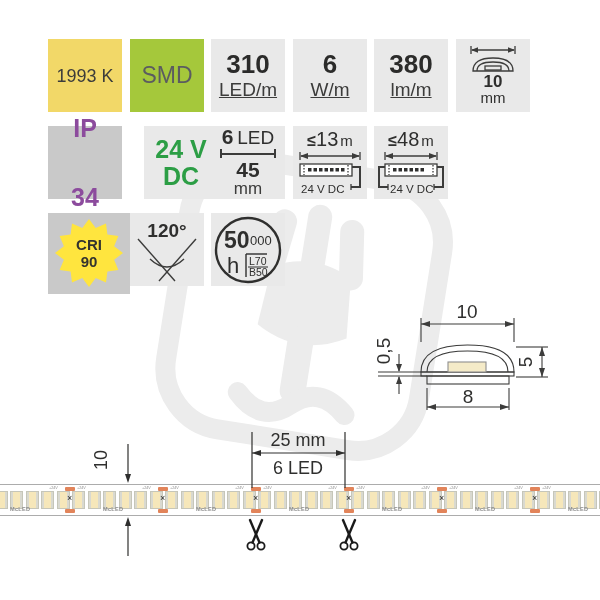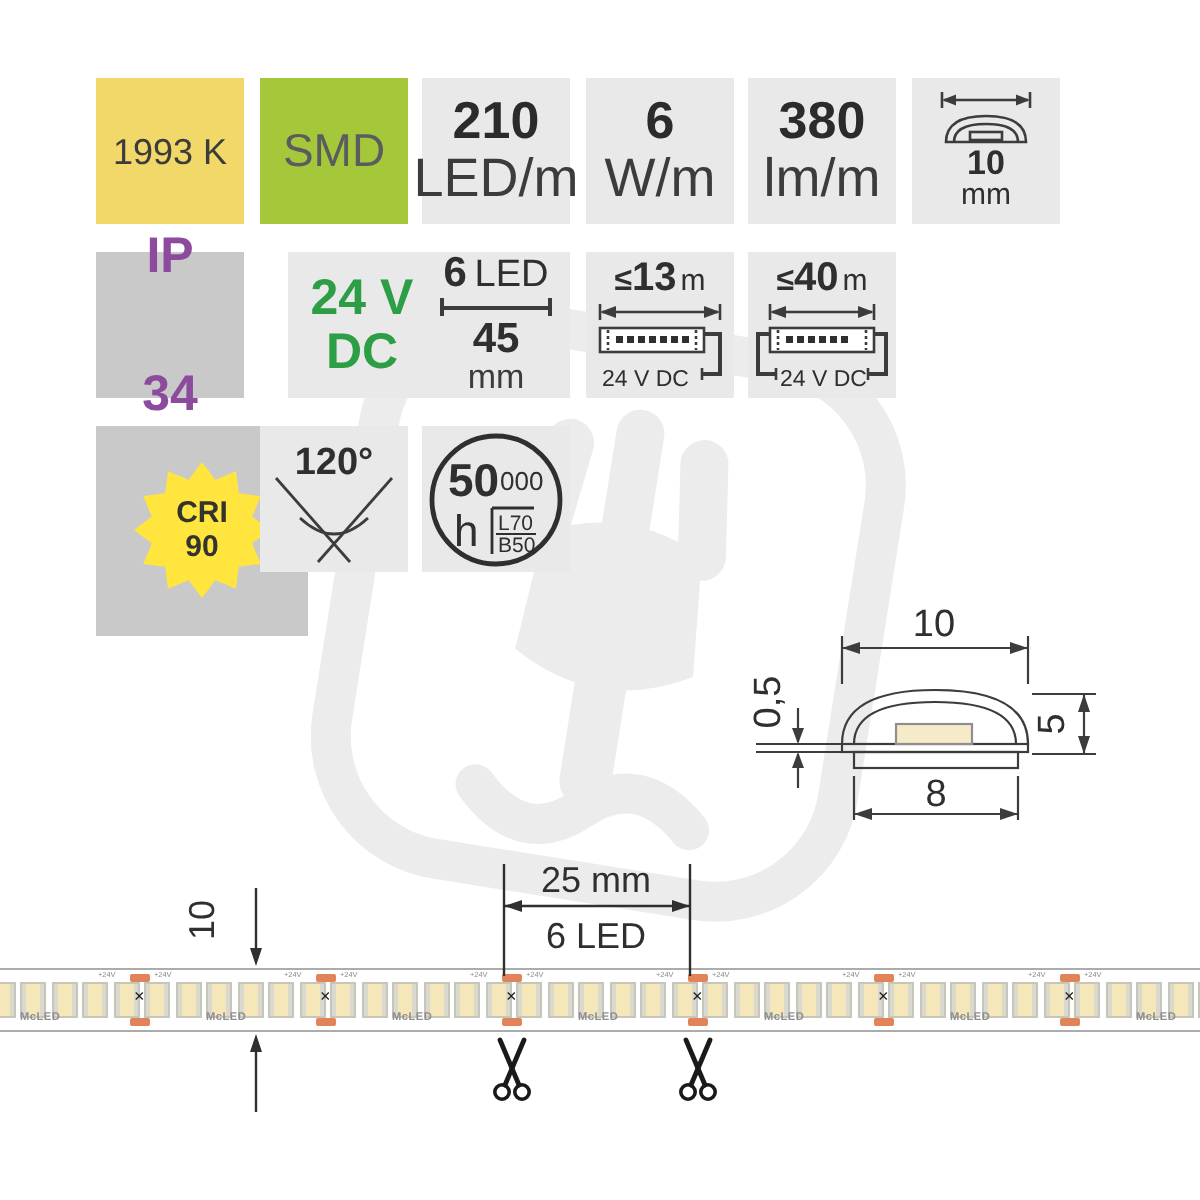--- a/index.html
+++ b/index.html
@@ -13,35 +13,35 @@
     display:flex;flex-direction:column;align-items:center;justify-content:center;
     text-align:center;line-height:1.05;
   }
   .bg-light{background:#E9E9E9;}
   .bg-mid{background:#C9C9C9;gap:43px;}
   .bg-yellow{background:#F2D868;}
   .bg-green{background:#A5C83B;}
   .b-big{font-size:25px;font-weight:bold;color:#2B2B2A;}
   .b-sub{font-size:18px;color:#3C3C3B;margin-top:1px;}
   .b-val{font-size:26px;font-weight:bold;color:#2B2B2A;}
-  .b-unit{font-size:27px;color:#3C3C3B;margin-top:1px;}
+  .b-unit{font-size:19px;color:#3C3C3B;margin-top:1px;text-decoration:underline;}
   .smd-top{font-size:23px;color:#5B5C60;}
   .smd-bot{font-size:26px;font-weight:bold;color:#3F4044;}
   .ip-line{font-size:25px;font-weight:bold;color:#8C4B9D;}
   .dc-line{font-size:25px;font-weight:bold;color:#2C9E45;}
   .cut-l1{font-size:19px;color:#2F2F2E;}
   .cut-l1 b{font-size:21px;}
   .meas{width:56px;height:9px;display:flex;align-items:center;margin:1px 0;}
   .meas .tick{width:2px;height:9px;background:#3C3C3B;}
   .meas .bar{flex:1;border-top:2px solid #3C3C3B;}
   .cut-n{font-size:21px;font-weight:bold;line-height:1;}
   .cut-u{font-size:17px;color:#3C3C3B;line-height:1.1;}
   .run-title{display:flex;align-items:baseline;margin-bottom:1px;}
   .run-pre{font-size:16px;font-weight:bold;}
-  .run-num{font-size:20px;font-weight:bold;}
+  .run-num{font-size:20px;font-weight:normal;}
   .run-unit{font-size:15px;margin-left:2px;}
   .prof-num{font-size:17px;font-weight:bold;line-height:1;}
   .prof-unit{font-size:15px;line-height:1.1;}
   .star-wrap{position:relative;width:74px;height:73px;}
   .star-txt{position:absolute;left:0;top:0;width:74px;height:73px;display:flex;flex-direction:column;
     align-items:center;justify-content:center;font-weight:bold;font-size:15px;color:#33332F;line-height:1.1;}
   
   .watermark{position:absolute;left:155px;top:142px;z-index:0;}
   .content{position:relative;z-index:1;}
   
@@ -78,21 +78,21 @@
 
     <div class="badge bg-yellow" style="left:48px;top:39px">
       <div class="b-sub">1993 K</div>
     </div>
 
     <div class="badge bg-green" style="left:130px;top:39px">
       <div class="smd-top">SMD</div>
     </div>
 
     <div class="badge bg-light" style="left:211px;top:39px">
-      <div class="b-val">210</div>
+      <div class="b-val">310</div>
       <div class="b-unit">LED/m</div>
     </div>
 
     <div class="badge bg-light" style="left:293px;top:39px">
       <div class="b-val">6</div>
       <div class="b-unit">W/m</div>
     </div>
 
     <div class="badge bg-light" style="left:374px;top:39px">
       <div class="b-val">380</div>
@@ -165,21 +165,21 @@
         </g>
         <path d="M 55,16 L 63,16 L 63,36 L 54,36" stroke="#3C3C3B" stroke-width="2" fill="none"></path>
         <line x1="54" y1="33" x2="54" y2="39" stroke="#3C3C3B" stroke-width="1.3"></line>
         <text x="4" y="42" font-size="11.5">24 V DC</text>
       </svg>
     </div>
 
     <div class="badge bg-light" style="left:374px;top:126px">
       <div class="run-title">
         <span class="run-pre">≤</span>
-          <span class="run-num">40</span>
+          <span class="run-num">48</span>
           <span class="run-unit">m</span>
       </div>
       <svg width="66" height="46" viewBox="0 0 66 46">
         <g stroke="#3C3C3B" stroke-width="1.3" fill="none">
           <line x1="7" y1="1" x2="7" y2="9"></line>
             <line x1="59" y1="1" x2="59" y2="9"></line>
           <line x1="8" y1="5" x2="58" y2="5"></line>
           <rect x="7" y="13" width="52" height="12" fill="#fff"></rect>
           <line x1="11" y1="14" x2="11" y2="24" stroke-dasharray="1.5,1.5"></line>
           <line x1="55" y1="14" x2="55" y2="24" stroke-dasharray="1.5,1.5"></line>
@@ -195,21 +195,21 @@
             <rect x="42.5" y="17" width="3.5" height="3.5"></rect>
         </g>
         <path d="M 59,16 L 65,16 L 65,36 L 56,36" stroke="#3C3C3B" stroke-width="2" fill="none"></path>
         <line x1="56" y1="33" x2="56" y2="39" stroke="#3C3C3B" stroke-width="1.3"></line>
         <path d="M 7,16 L 1,16 L 1,36 L 10,36" stroke="#3C3C3B" stroke-width="2" fill="none"></path>
         <line x1="10" y1="33" x2="10" y2="39" stroke="#3C3C3B" stroke-width="1.3"></line>
         <text x="12" y="42" font-size="11.5">24 V DC</text>
       </svg>
     </div>
 
-    <div class="badge bg-mid" style="left:48px;top:213px;padding:16px">
+    <div class="badge bg-mid" style="left:48px;top:213px;padding:4px">
       <div class="star-wrap">
         <svg width="74" height="73" viewBox="0 0 74 73">
           <polygon fill="#FFE53E" points="37,2 43.7,10.9 54,6.6 55.4,17.6 66.4,19 62.1,29.3 71,36 62.1,42.7 66.4,53 55.4,54.4 54,65.4 43.7,61.1 37,70 30.3,61.1 20,65.4 18.6,54.4 7.6,53 11.9,42.7 3,36 11.9,29.3 7.6,19 18.6,17.6 20,6.6 30.3,10.9"></polygon>
         </svg>
         <div class="star-txt">
           <span>CRI</span>
           <span>90</span>
         </div>
       </div>
     </div>

